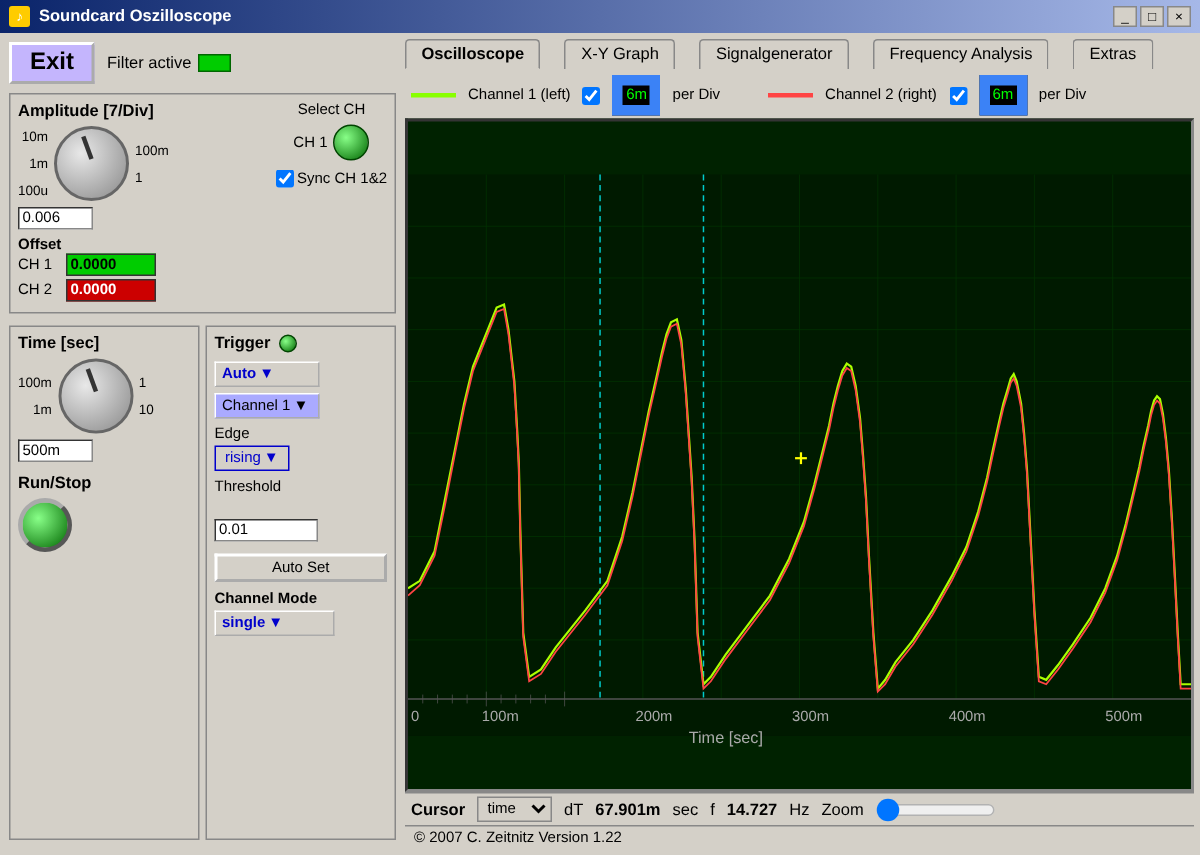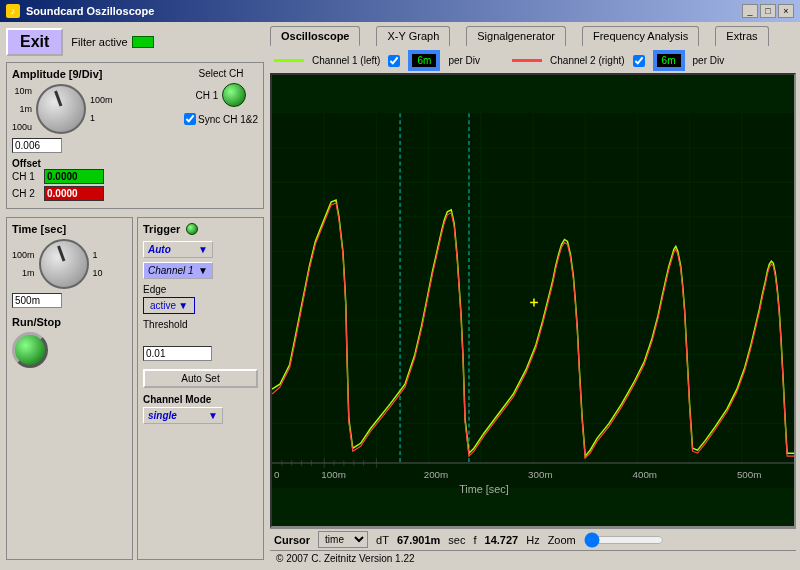--- a/index.html
+++ b/index.html
@@ -143,22 +143,20 @@
     .dropdown-btn {
       background: #d4d0c8;
       border: 1px outset #fff;
       padding: 2px 4px;
       cursor: pointer;
       display: flex;
       align-items: center;
       gap: 2px;
       font-size: 10px;
       min-width: 70px;
-      justify-content: space-between;
-      font-style: italic;
     }
     .dropdown-btn.blue { color: #0000cc; font-weight: bold; }
     .dropdown-btn.blue-bg { background: #aaaaff; color: #000; }
 
     .edge-btn {
       background: #d4d0c8;
       border: 1px solid #0000cc;
       color: #0000cc;
       padding: 2px 6px;
       cursor: pointer;
@@ -244,21 +242,21 @@
     }
 
     .ch-checkbox {
       width: 12px; height: 12px;
     }
 
     .perdiv-input {
       width: 36px;
       background: #000;
       color: #00ff00;
-      border: 4px solid #3b82f6;
+      border: 7px solid #3b82f6;
       padding: 1px 2px;
       font-size: 10px;
       text-align: center;
     }
 
     
     .scope-display {
       flex: 1;
       background: #002200;
       border: 2px inset #888;
@@ -348,21 +346,21 @@
       <button class="exit-btn">Exit</button>
       <div class="filter-active">
         <span>Filter active</span>
         <div class="filter-led"></div>
       </div>
     </div>
 
     <div class="section-amplitude">
       <div style="display:flex; justify-content:space-between;">
         <div>
-          <div style="font-weight:bold; font-size:11px; margin-bottom:4px;">Amplitude [9/Div]</div>
+          <div style="font-weight:bold; font-size:11px; margin-bottom:4px;">Amplitude [7/Div]</div>
           <div style="display:flex; align-items:center; gap:4px;">
 
             <div style="display:flex; flex-direction:column; font-size:9px; align-items:flex-end; gap:8px;">
               <span>10m</span>
               <span>1m</span>
               <span>100u</span>
             </div>
             <div class="knob"></div>
             <div style="display:flex; flex-direction:column; font-size:9px; gap:8px;">
               <span>100m</span>
@@ -443,21 +441,21 @@
             <span>Channel 1</span>
             <span>▼</span>
           </button>
         </div>
 
         <div style="margin-bottom:2px;">
           <span style="font-size:10px;">Edge</span>
         </div>
         <div style="margin-bottom:4px;">
           <button class="edge-btn">
-            <span>active</span>
+            <span>rising</span>
             <span>▼</span>
           </button>
         </div>
 
         <div style="margin-bottom:16px;">
           <span style="font-size:10px;">Threshold</span>
         </div>
         <div style="margin-bottom:4px;">
           <input type="text" class="threshold-input" value="0.01" style="">
         </div>

